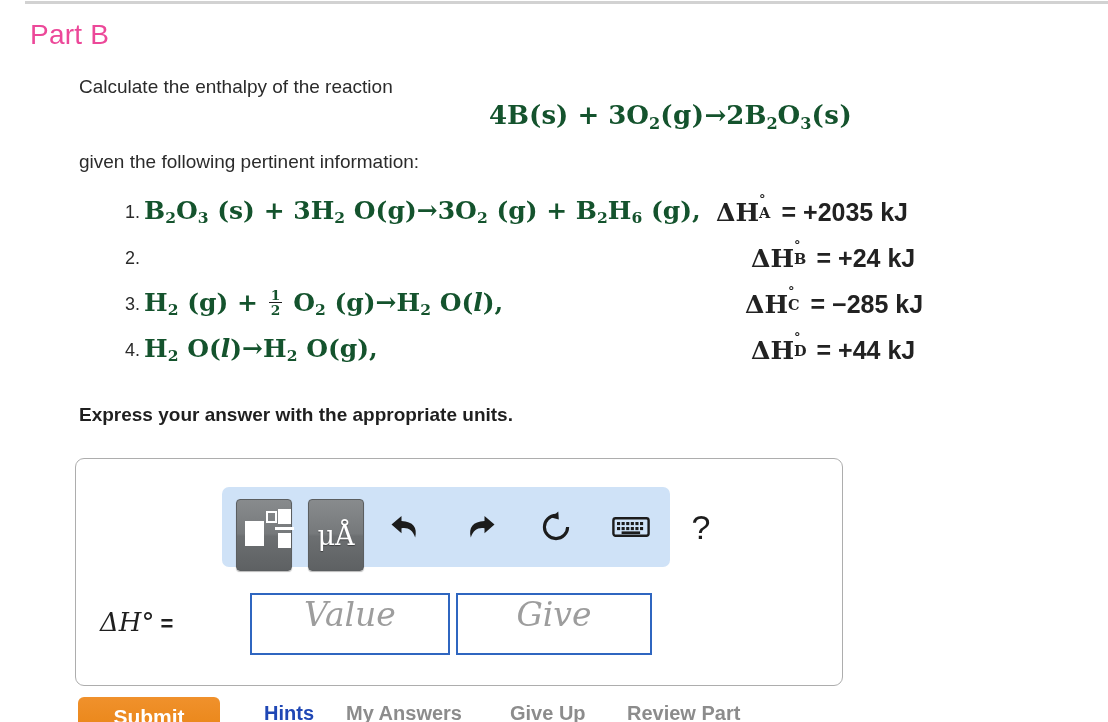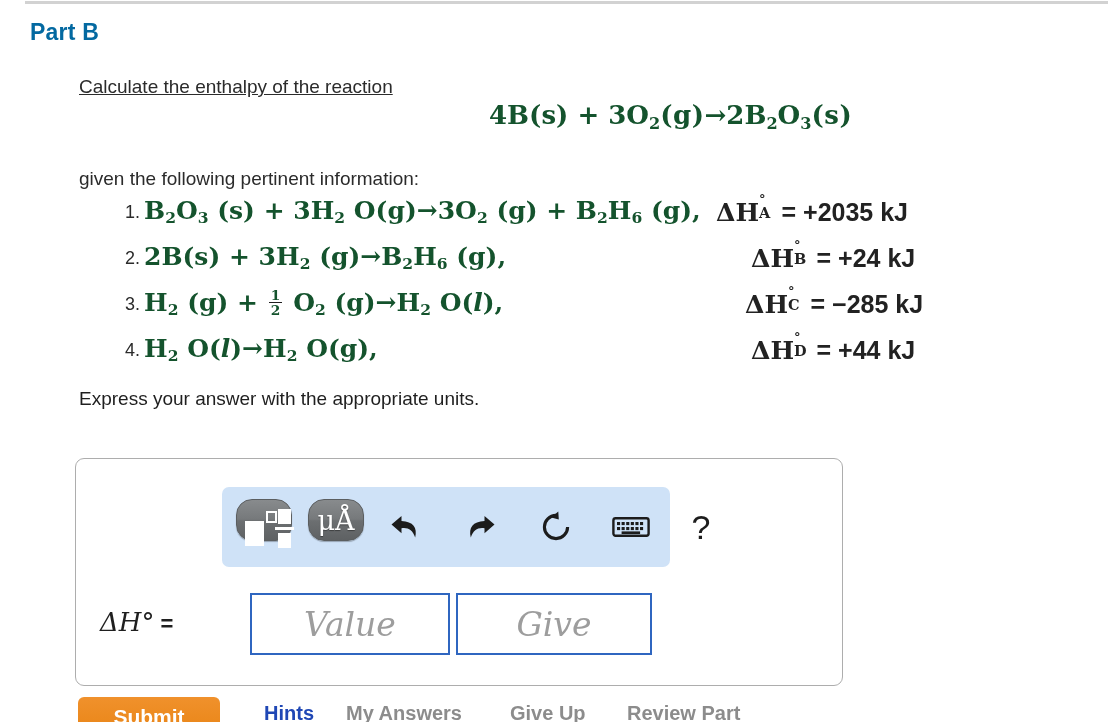--- a/index.html
+++ b/index.html
@@ -24,35 +24,35 @@
     width: 1083px;
     height: 3px;
     background: #d2d2d2;
   }
 
   
   .part-title {
     position: absolute;
     left: 30px;
     top: 19px;
-    font-size: 23px;
-    font-weight: bold;
-    color: #0369a1;
+    font-size: 28px;
+    font-weight: normal;
+    color: #ec4899;
     letter-spacing: 0.2px;
   }
 
   
   .prose {
     position: absolute;
     font-size: 19px;
     color: #2b2b2b;
     font-family: "Liberation Sans", sans-serif;
   }
-  .line-calc { left: 79px; top: 76px; text-decoration: underline; }
-  .line-given { left: 79px; top: 168px; }
+  .line-calc { left: 79px; top: 76px; }
+  .line-given { left: 79px; top: 151px; }
 
   
   .math {
     font-family: "DejaVu Serif", "Liberation Serif", serif;
     color: #14532d;
     white-space: nowrap;
   }
   .math sub {
     font-size: 0.62em;
     vertical-align: -0.28em;
@@ -141,23 +141,23 @@
     line-height: 1.02;
     margin: 0 0.18em;
   }
   .frac .num { display: block; padding: 0 0.12em; }
   .frac .den { display: block; border-top: 1.3px solid #1f1f1f; padding: 0 0.12em; }
 
   
   .instruction {
     position: absolute;
     left: 79px;
-    top: 388px;
+    top: 404px;
     font-size: 19px;
-    font-weight: normal;
+    font-weight: bold;
     color: #1f1f1f;
   }
 
   
   .answer-panel {
     position: absolute;
     left: 75px;
     top: 458px;
     width: 768px;
     height: 228px;
@@ -175,22 +175,22 @@
     width: 448px;
     height: 80px;
     background: #cfe2f7;
     border-radius: 7px;
     box-sizing: border-box;
   }
   .tb-btn {
     position: absolute;
     top: 12px;
     width: 56px;
-    height: 42px;
-    border-radius: 16px;
+    height: 72px;
+    border-radius: 4px;
     background: linear-gradient(to bottom, #888b8d 0%, #76797b 48%, #6c6f71 52%, #5e6163 100%);
     border: 1px solid #5b5e60;
     box-shadow: 0 1px 1px rgba(0,0,0,0.28);
     box-sizing: border-box;
   }
   .tb-btn.template { left: 14px; }
   .tb-btn.units { left: 86px; }
 
   
   .tg-big {
@@ -298,21 +298,21 @@
     margin-left: 6px;
   }
   .ans-box {
     position: absolute;
     top: 0;
     height: 62px;
     border: 2px solid #2f66c0;
     background: #ffffff;
     box-sizing: border-box;
     display: flex;
-    align-items: center;
+    align-items: flex-start;
     justify-content: center;
     cursor: text;
   }
   .ans-box.value { left: 150px; width: 200px; }
   .ans-box.units { left: 356px; width: 196px; }
   .ph {
     font-family: "DejaVu Serif", "Liberation Serif", serif;
     font-style: italic;
     font-size: 33px;
     color: #9d9d9d;
@@ -382,21 +382,20 @@
     <span class="rxn-eq math bold">B<sub>2</sub>O<sub>3</sub>&nbsp;(s)&nbsp;+&nbsp;3H<sub>2</sub>&nbsp;O(g)→3O<sub>2</sub>&nbsp;(g)&nbsp;+&nbsp;B<sub>2</sub>H<sub>6</sub>&nbsp;(g),</span>
     <span class="rxn-dh" style="left:604px;">
       <span class="dh-sym ital"><span style="font-style:normal">ΔH</span><span class="hmark"><span class="deg">°</span><span class="sb">A</span></span></span>
       <span>=</span>
       <span>+2035 kJ</span>
     </span>
   </div>
 
   <div class="rxn-row">
     <span class="rxn-num">2.</span>
-    <span class="rxn-eq math bold">2B(s)&nbsp;+&nbsp;3H<sub>2</sub>&nbsp;(g)→B<sub>2</sub>H<sub>6</sub>&nbsp;(g),</span>
     <span class="rxn-dh" style="left:639px;">
       <span class="dh-sym ital"><span style="font-style:normal">ΔH</span><span class="hmark"><span class="deg">°</span><span class="sb">B</span></span></span>
       <span>=</span>
       <span>+24 kJ</span>
     </span>
   </div>
 
   <div class="rxn-row">
     <span class="rxn-num">3.</span>
     <span class="rxn-eq math bold">H<sub>2</sub>&nbsp;(g)&nbsp;+&nbsp;<span class="frac"><span class="num">1</span><span class="den">2</span></span>&nbsp;O<sub>2</sub>&nbsp;(g)→H<sub>2</sub>&nbsp;O(<span class="ital">l</span>),</span>

